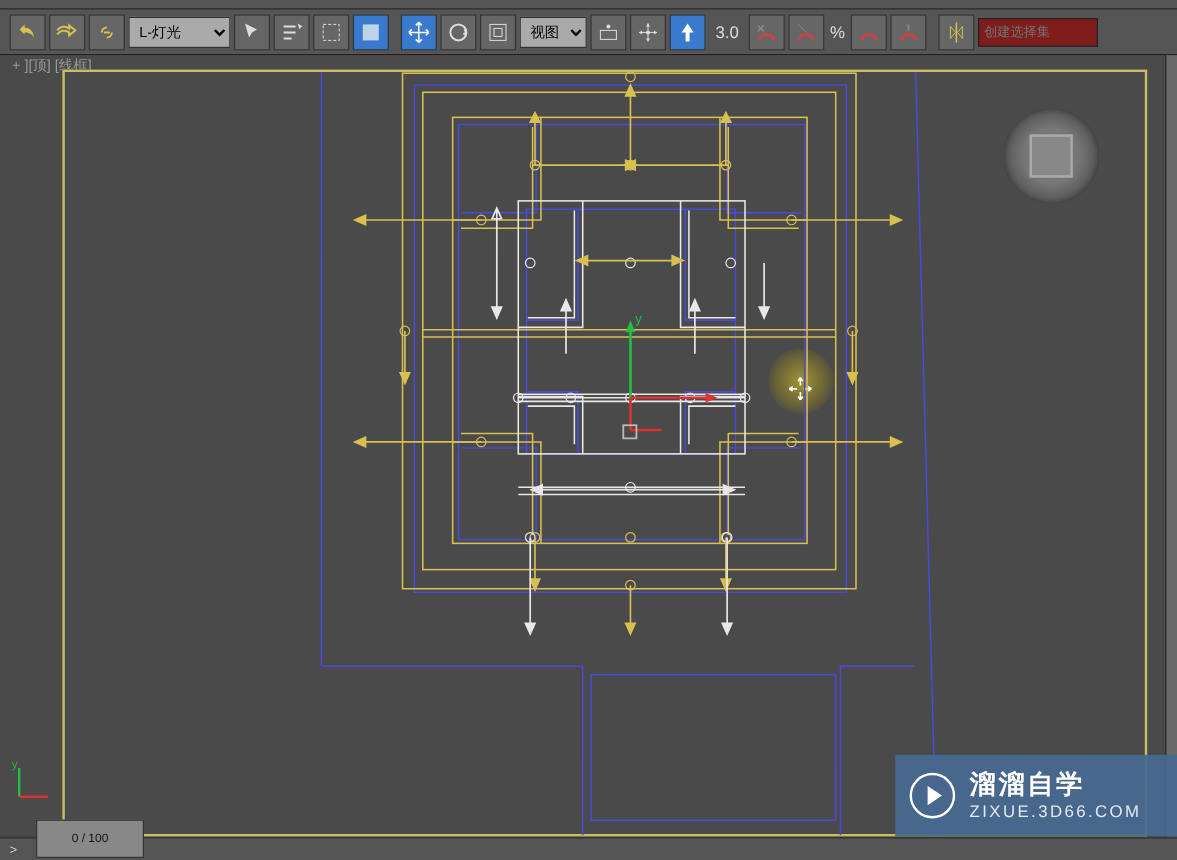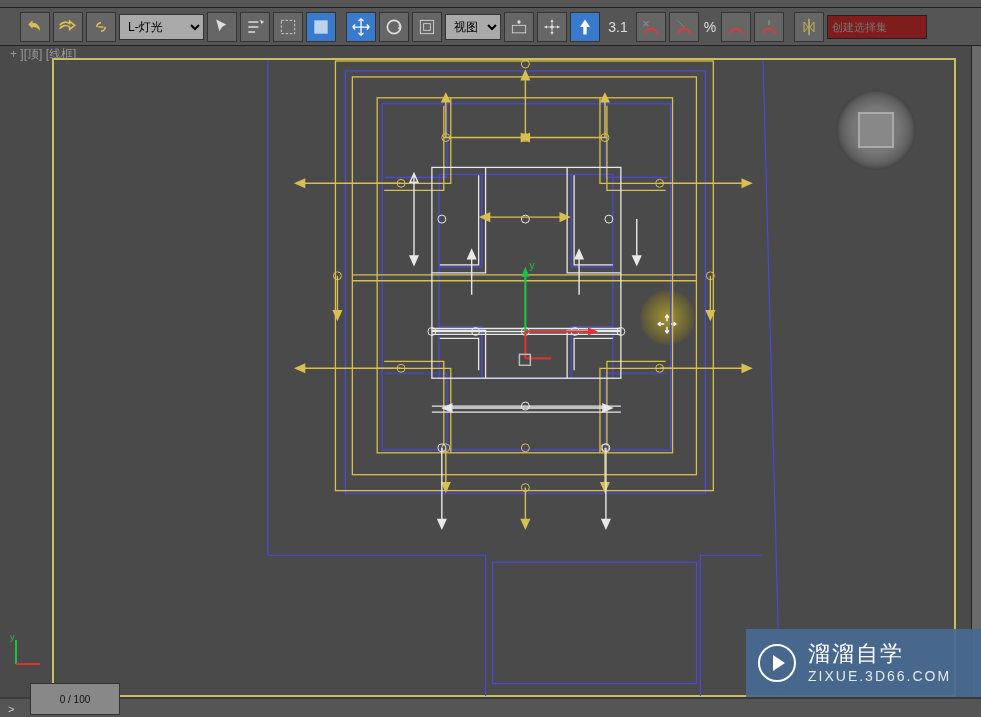--- a/index.html
+++ b/index.html
@@ -27,21 +27,21 @@
     overflow:hidden;
   }
   .menu-bar span { opacity: .3; }
 
   
   .toolbar {
     height: 38px;
     background: #555;
     display: flex;
     align-items: center;
-    padding: 0 20px;
+    padding: 0 8px;
     gap: 3px;
     border-bottom: 1px solid #222;
   }
   .tool-btn {
     width: 30px;
     height: 30px;
     background: #666;
     border: 1px solid #333;
     display: flex;
     align-items: center;
@@ -173,21 +173,21 @@
     color:#fff;
   }
   .watermark .play-badge {
     width:38px;height:38px;border:2px solid #fff;border-radius:50%;
     display:flex;align-items:center;justify-content:center;
   }
   .watermark .play-badge::before{
     content:"";display:block;border-left:12px solid #fff;border-top:8px solid transparent;border-bottom:8px solid transparent;margin-left:3px;
   }
   .watermark .wm-text { display:flex;flex-direction:column;line-height:1.2; }
-  .watermark .wm-cn { font-size:22px; font-weight:400; letter-spacing:2px;}
+  .watermark .wm-cn { font-size:22px; font-weight:700; letter-spacing:2px;}
   .watermark .wm-en { font-size:14px; letter-spacing:2px; opacity:.85;}
 
   
   .geom { position:absolute; inset:0; }
 
 </style>
 </head>
 <body>
 
 <div class="menu-bar">
@@ -271,21 +271,21 @@
         <circle cx="12" cy="12" r="2" fill="#ddd"></circle>
         <path d="M12 3l-2 3h4zM12 21l-2-3h4zM3 12l3-2v4zM21 12l-3-2v4z" fill="#ddd"></path>
       </svg>
   </div>
   <div class="tool-btn active">
     <svg viewBox="0 0 24 24">
         <path d="M12 3l6 9h-4v9h-4v-9H6z" fill="#fff"></path>
       </svg>
   </div>
 
-  <div class="tool-num">3.1</div>
+  <div class="tool-num">3.0</div>
 
   <div class="tool-btn">
     <svg viewBox="0 0 24 24">
         <path d="M5 20c0-8 14-8 14 0" stroke="#d04040" stroke-width="3" fill="none"></path>
         <path d="M3 5l6 6M9 5l-6 6" stroke="#888" stroke-width="1.5"></path>
       </svg>
   </div>
   <div class="tool-btn">
     <svg viewBox="0 0 24 24">
         <path d="M5 20c0-8 14-8 14 0" stroke="#d04040" stroke-width="3" fill="none"></path>

